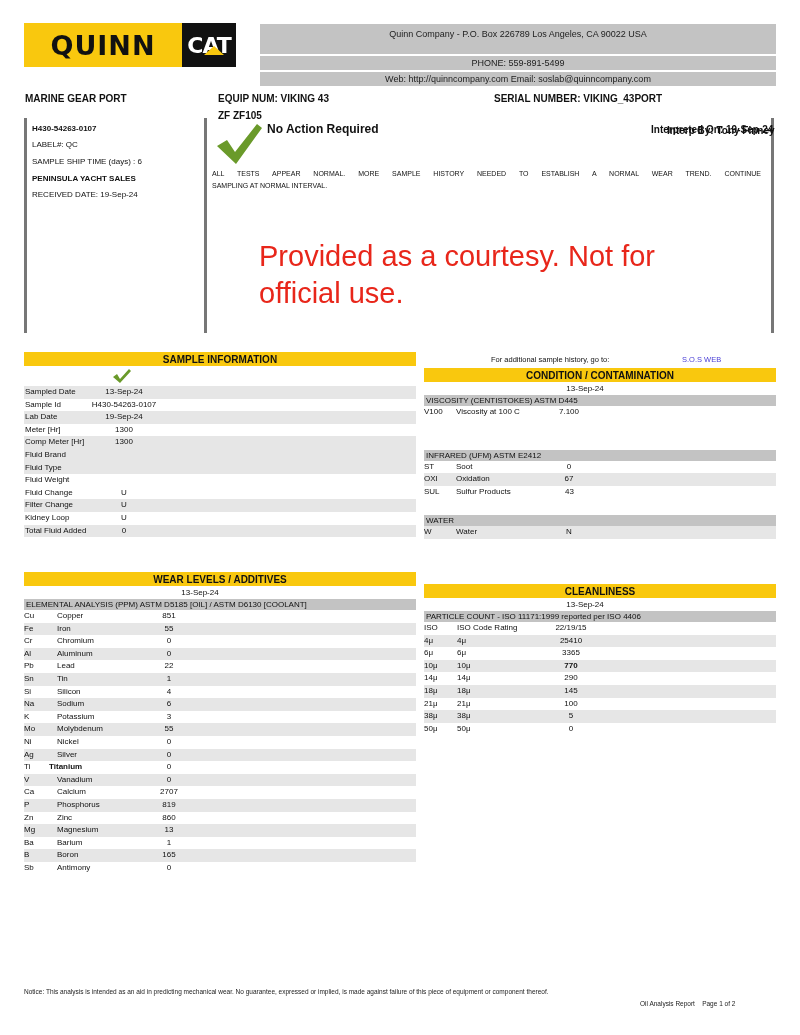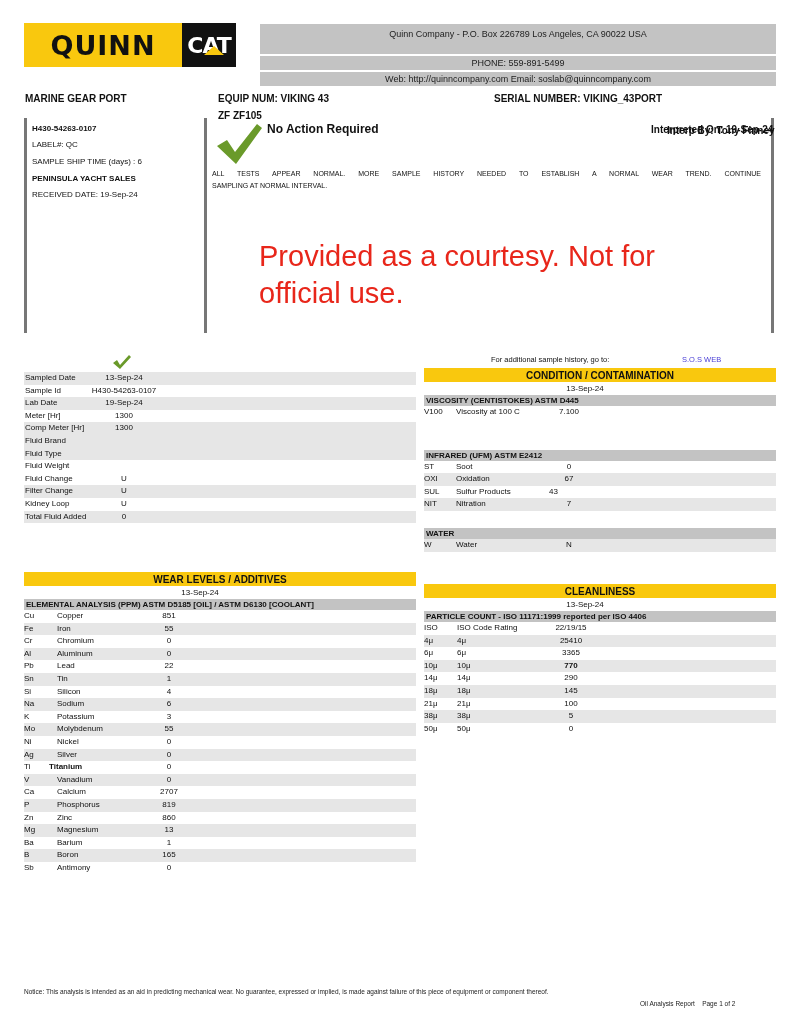--- a/index.html
+++ b/index.html
@@ -26,21 +26,21 @@
 
   
   .vline { width: 3px; background: #777; }
   .small { font-size: 8px; }
   .bold { font-weight: bold; }
 
   .courtesy { left: 259px; top: 238px; width: 470px; color: #e8261a; font-size: 29px; line-height: 37px; }
 
   
   .ybar { background: #f9c80e; height: 14px; font-size: 10px; font-weight: bold; text-align: center; line-height: 15px; color: #111; }
-  .gbar { background: #c3c3c3; height: 11px; font-size: 8px; font-weight: bold; line-height: 11px; padding-left: 2px; color: #111; }
+  .gbar { background: #c3c3c3; height: 11px; font-size: 8px; font-weight: normal; line-height: 11px; padding-left: 2px; color: #111; }
   .date-c { font-size: 8px; text-align: center; height: 13px; line-height: 13px; }
 
   .rows { font-size: 8px; }
   .row { position: relative; height: 12.6px; line-height: 12.6px; }
   .row.shade { background: #e6e6e6; }
   .row span { position: absolute; top: 0; white-space: nowrap; }
 
   .footer-note { left: 24px; top: 988px; font-size: 6.5px; color: #222; }
   .footer-page { left: 640px; top: 1000px; font-size: 6.5px; color: #222; }
   .link { color: #4a3fd6; }
@@ -80,20 +80,21 @@
 </svg>
 <div class="abs bold" style="left:267px; top:122px; font-size:12px;">No Action Required</div>
 <div class="abs bold" style="left:667px; top:125px; font-size:10px;">Interp By:  Tony Finney</div>
 <div class="abs bold" style="left:651px; top:124px; font-size:10px;">Interpreted On: 19-Sep-24</div>
 <div class="abs" style="left:212px; top:170px; width:549px; font-size:7px; text-align:justify; text-align-last:justify; word-spacing:2px;">ALL TESTS APPEAR NORMAL. MORE SAMPLE HISTORY NEEDED TO ESTABLISH A NORMAL WEAR TREND. CONTINUE</div>
 <div class="abs" style="left:212px; top:182px; font-size:7px;">SAMPLING AT NORMAL INTERVAL.</div>
 
 <div class="abs courtesy">Provided as a courtesy. Not for official use.</div>
 
 <div class="abs" style="left:24px; top:352px; width:392px;">
+  <div class="ybar">SAMPLE INFORMATION</div>
   <div style="height:20px; position:relative;">
     <svg style="position:absolute; left:88px; top:2px;" width="20" height="16" viewBox="0 0 20 16">
       <path d="M1 9 L5 6 L8 11 L17 1 L19 3 L8 15 Z" fill="#6a9a2a"></path>
     </svg>
   </div>
   <div class="rows" id="sample-rows">
       <div class="row shade">
         <span style="left: 1px;">Sampled Date</span>
         <span style="left: 60px; width: 80px; text-align: center;">13-Sep-24</span>
       </div>
@@ -167,26 +168,21 @@
         <span style="left: 125px; width: 40px; text-align: center;">0</span>
       </div>
       <div class="row shade">
         <span style="left: 0px;">OXI</span>
         <span style="left: 32px;">Oxidation</span>
         <span style="left: 125px; width: 40px; text-align: center;">67</span>
       </div>
       <div class="row">
         <span style="left: 0px;">SUL</span>
         <span style="left: 32px;">Sulfur Products</span>
-        <span style="left: 125px; width: 40px; text-align: left;">43</span>
-      </div>
-      <div class="row shade">
-        <span style="left: 0px;">NIT</span>
-        <span style="left: 32px;">Nitration</span>
-        <span style="left: 125px; width: 40px; text-align: center;">7</span>
+        <span style="left: 110px; width: 40px; text-align: right;">43</span>
       </div>
     </div>
   <div style="height:17px;"></div>
   <div class="gbar">WATER</div>
   <div class="rows" id="water-rows">
       <div class="row shade">
         <span style="left: 0px;">W</span>
         <span style="left: 32px;">Water</span>
         <span style="left: 125px; width: 40px; text-align: center;">N</span>
       </div>

